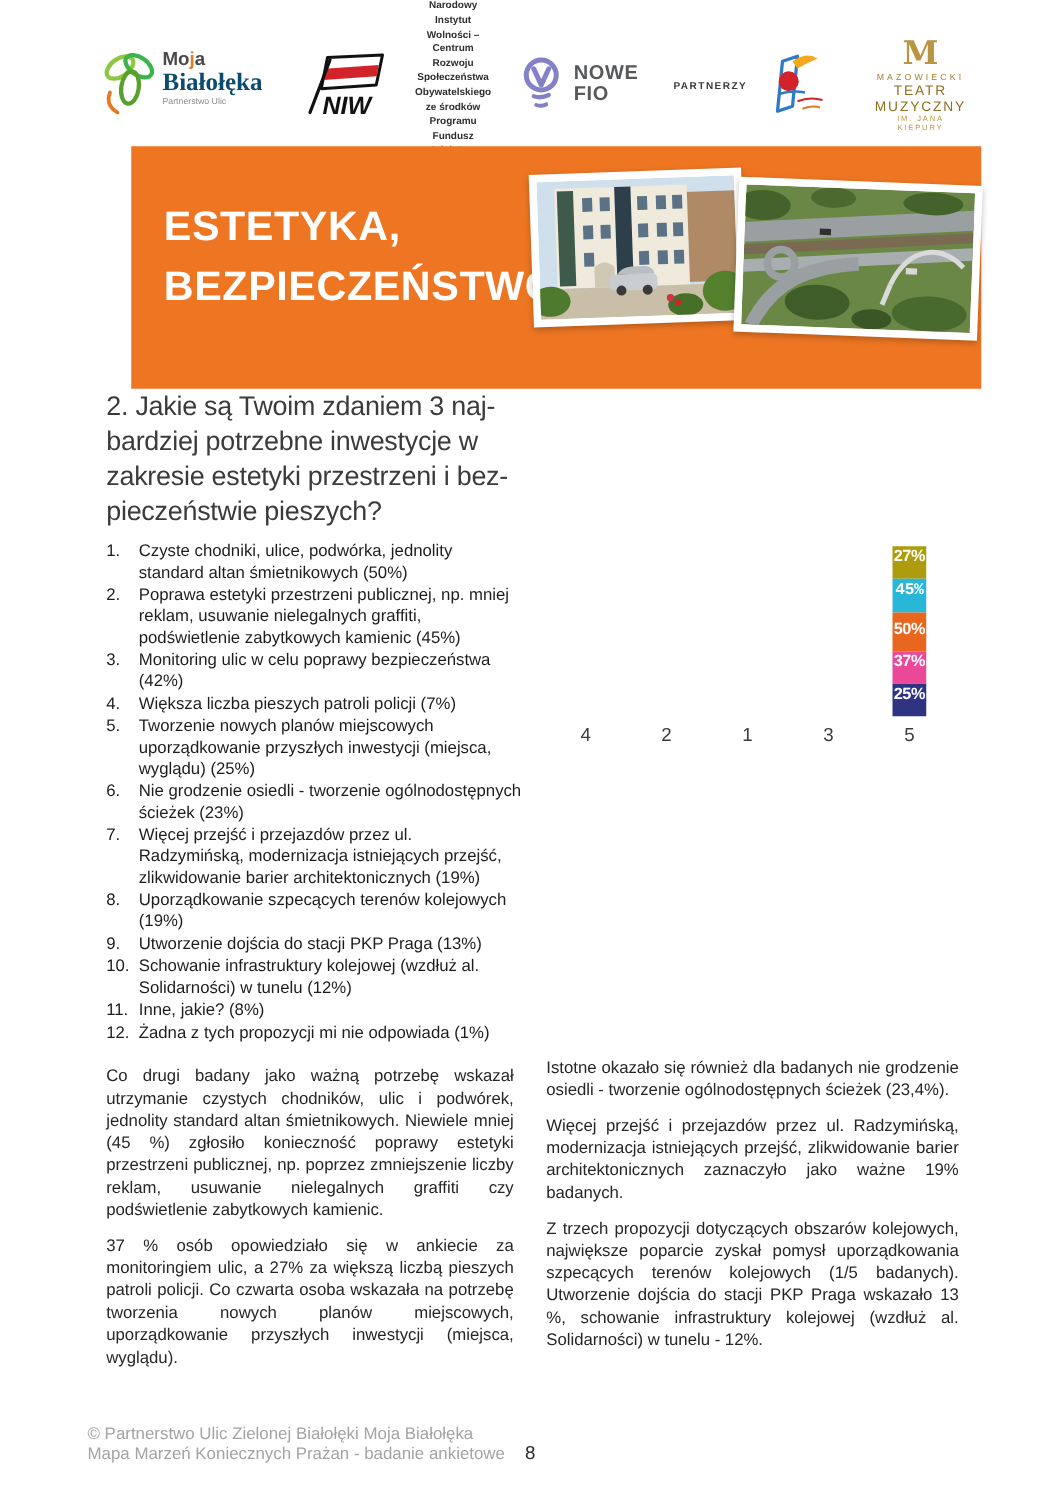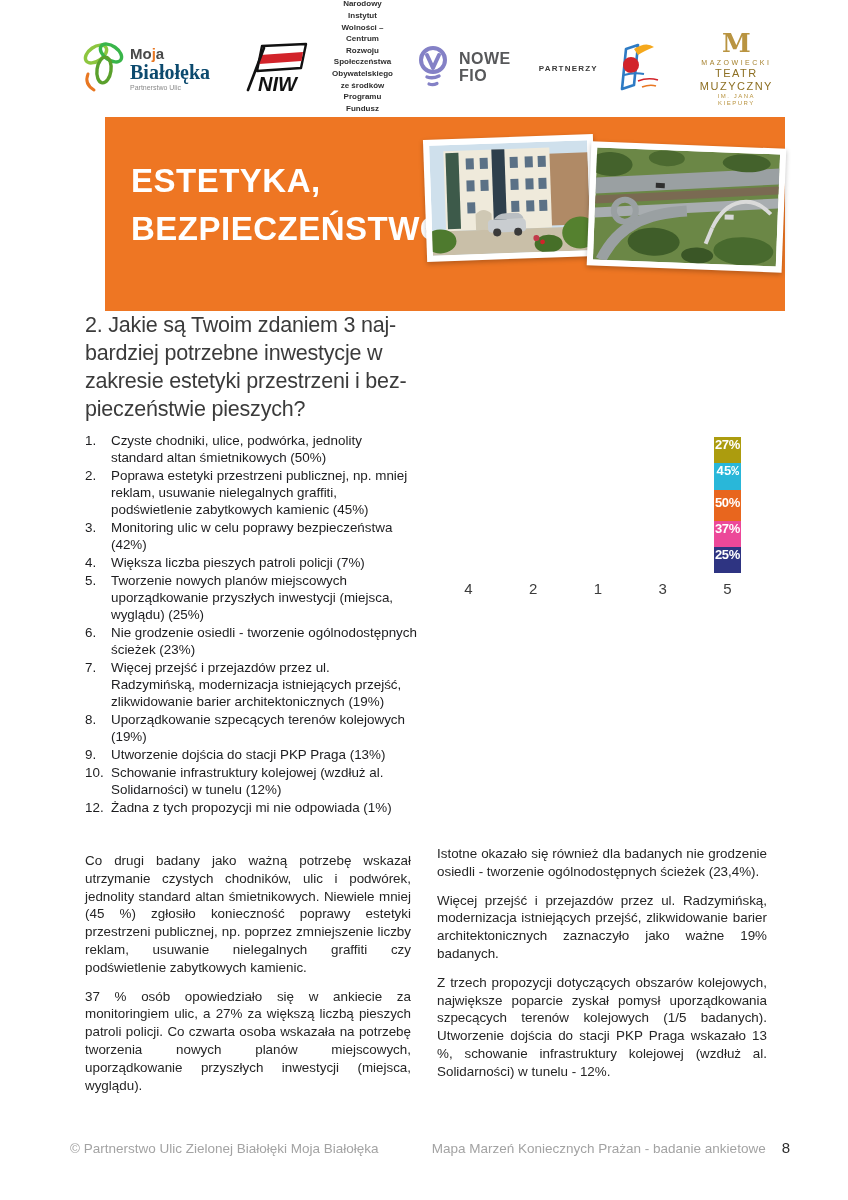--- a/index.html
+++ b/index.html
@@ -5,21 +5,21 @@
   * { box-sizing: border-box; margin: 0; padding: 0; }
   html,body { background:#ffffff; }
   .page {
     position: relative; width: 848px; height: 1200px; margin: 0 auto;
     background: #ffffff; overflow: hidden;
     font-family: "Liberation Sans", sans-serif; color:#222;
   }
   
   .header { position:absolute; top:28px; left:80px; width:690px; height:80px;
             display:flex; align-items:center; }
-  .moja-logo { display:flex; align-items:center; }
+  .moja-logo { display:flex; }
   .moja-text { margin-left:4px; line-height:1.0; }
   .moja-line1 { font-size:15px; font-weight:bold; color:#4a4a4a; }
   .moja-line1 .orange-j { color:#e87722; }
   .moja-line2 { font-size:20px; font-weight:bold; color:#0c4a6e;font-family:Liberation Serif, serif; }
   .moja-line3 { font-size:7px; color:#8a8a8a; margin-top:2px; }
   .vdiv { width:1px; height:52px; background:#d6d6d6; margin:0 12px; }
   .niw { margin:0 10px; }
   .funding { width:150px; margin:0 12px; font-size:8px; line-height:1.45;
              color:#2f2f2f; text-align:center; white-space:pre-line; font-weight:bold;}
   .nowefio { display:flex; align-items:center; margin:0 8px; }
@@ -61,21 +61,21 @@
   .cat { width:27px; text-align:center; font-size:15px; color:#3c3c3c; }
   
   .col { position:absolute; font-size:13.4px; line-height:17.8px; color:#262626;
          text-align:justify; }
   .col p { margin-bottom:11px; }
   .col-left { left:85px; top:852px; width:326px; }
   .col-right { left:437px; top:845px; width:330px; }
   
   .footer { position:absolute; left:70px; right:58px; top:1139px;
             display:flex; justify-content:space-between; align-items:baseline;
-            font-size:13.5px; color:#a3a3a3; }
+            font-size:13.5px; color:#a3a3a3;flex-direction:column; }
   .footer-right { display:flex; align-items:baseline; }
   .page-num { color:#2e2e2e; font-size:15px; margin-left:16px; }
   svg { display:block; }
 </style>
 </head>
 <body>
 
 <div class="page">
 
   <div class="header">
@@ -252,20 +252,24 @@
       </li>
     <li>
         <span class="num">9.</span>
         <span class="txt">Utworzenie dojścia do stacji PKP Praga (13%)</span>
       </li>
     <li>
         <span class="num">10.</span>
         <span class="txt">Schowanie infrastruktury kolejowej (wzdłuż al. Solidarności) w tunelu (12%)</span>
       </li>
     <li>
+        <span class="num">11.</span>
+        <span class="txt">Inne, jakie? (8%)</span>
+      </li>
+    <li>
         <span class="num">12.</span>
         <span class="txt">Żadna z tych propozycji mi nie odpowiada (1%)</span>
       </li>
   </ol>
 
   <div class="chart">
     <div class="bars">
       <div class="bar" style="height: 73.44px; background: rgb(172, 156, 14);">
           <span class="bar-label">27%</span>
         </div>

